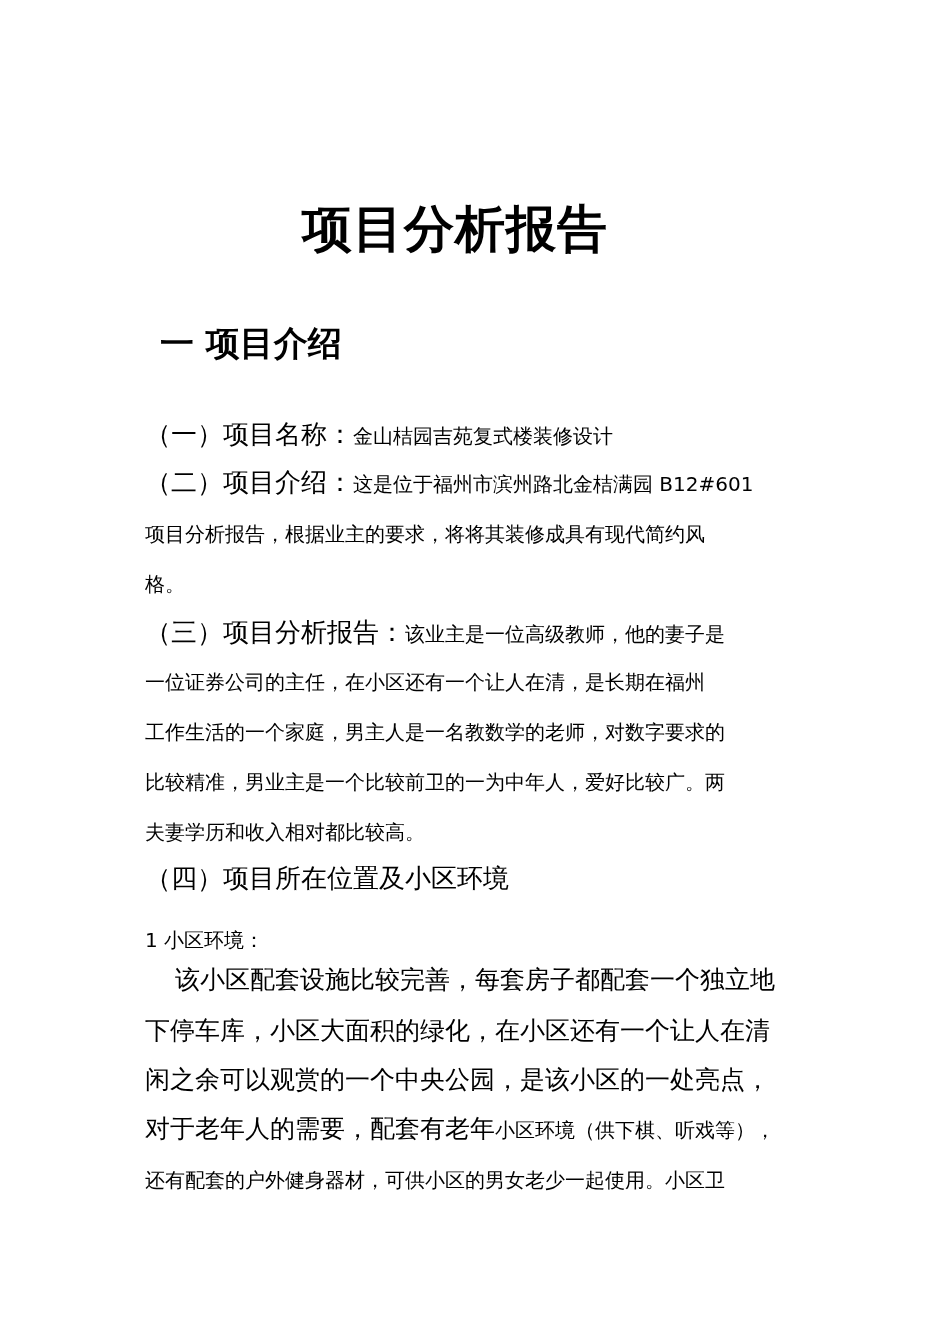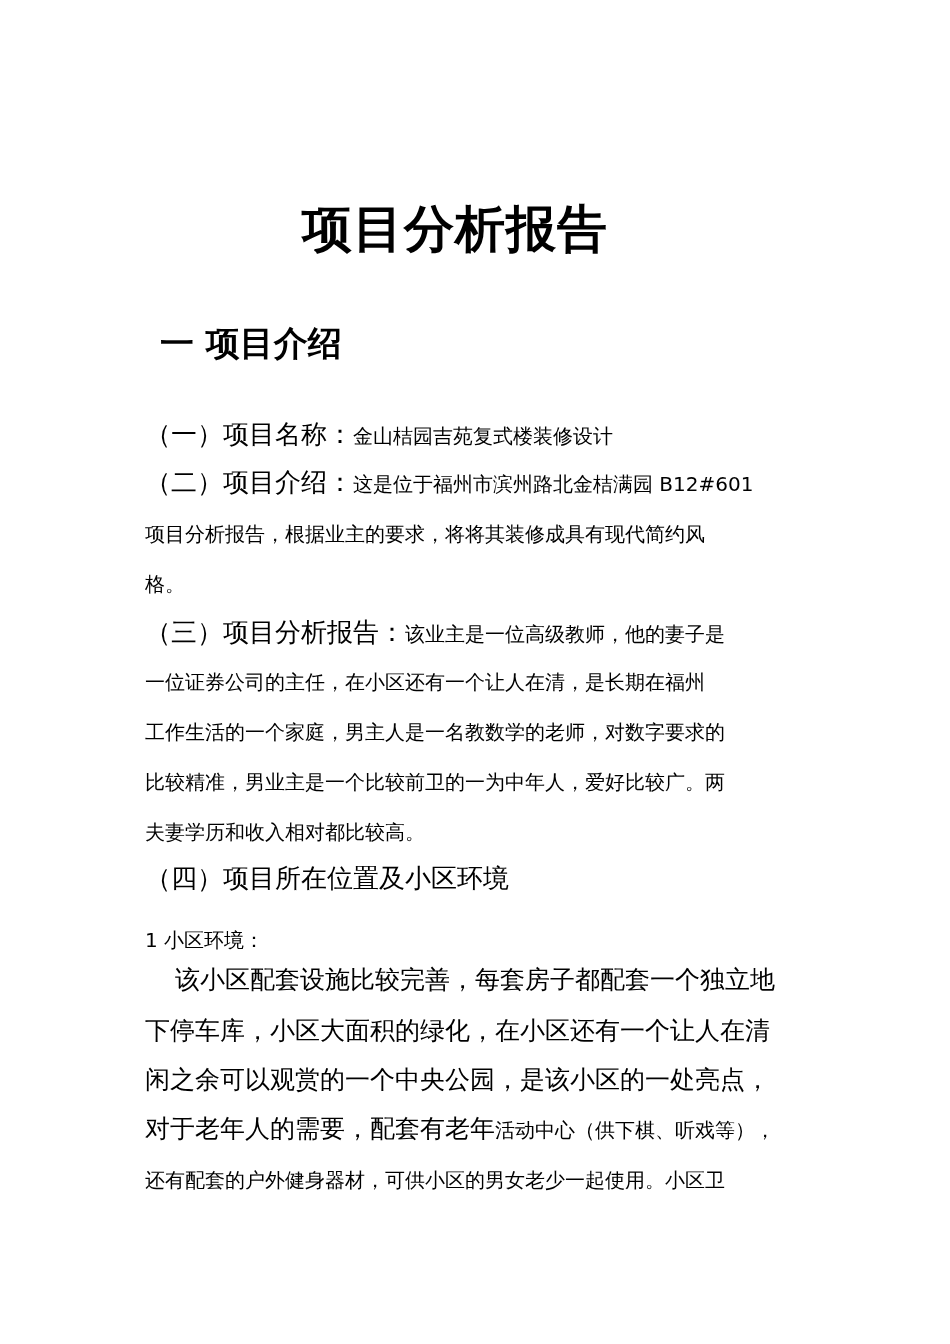--- a/index.html
+++ b/index.html
@@ -38,16 +38,16 @@
   <div class="abs line" style="top:762px;">比较精准，男业主是一个比较前卫的一为中年人，爱好比较广。两</div>
   <div class="abs line" style="top:812px;">夫妻学历和收入相对都比较高。</div>
 
   <div class="abs line h4" style="top:858px;">（四）项目所在位置及小区环境</div>
   <div class="abs line" style="top:920px;">1 小区环境：</div>
 
   <div class="abs line bodyL" style="top:960px; left:175px;">该小区配套设施比较完善，每套房子都配套一个独立地</div>
   <div class="abs line bodyL" style="top:1011px;">下停车库，小区大面积的绿化，在小区还有一个让人在清</div>
   <div class="abs line bodyL" style="top:1060px;">闲之余可以观赏的一个中央公园，是该小区的一处亮点，</div>
   <div class="abs line" style="top:1109px;">
-    <span class="bodyL">对于老年人的需要，配套有老年</span><span class="small">活动中心（供下棋、听戏等），</span>
+    <span class="bodyL">对于老年人的需要，配套有老年</span><span class="small">小区环境（供下棋、听戏等），</span>
   </div>
   <div class="abs line" style="top:1160px;">还有配套的户外健身器材，可供小区的男女老少一起使用。小区卫</div>
 </div>
 
 </body></html>

